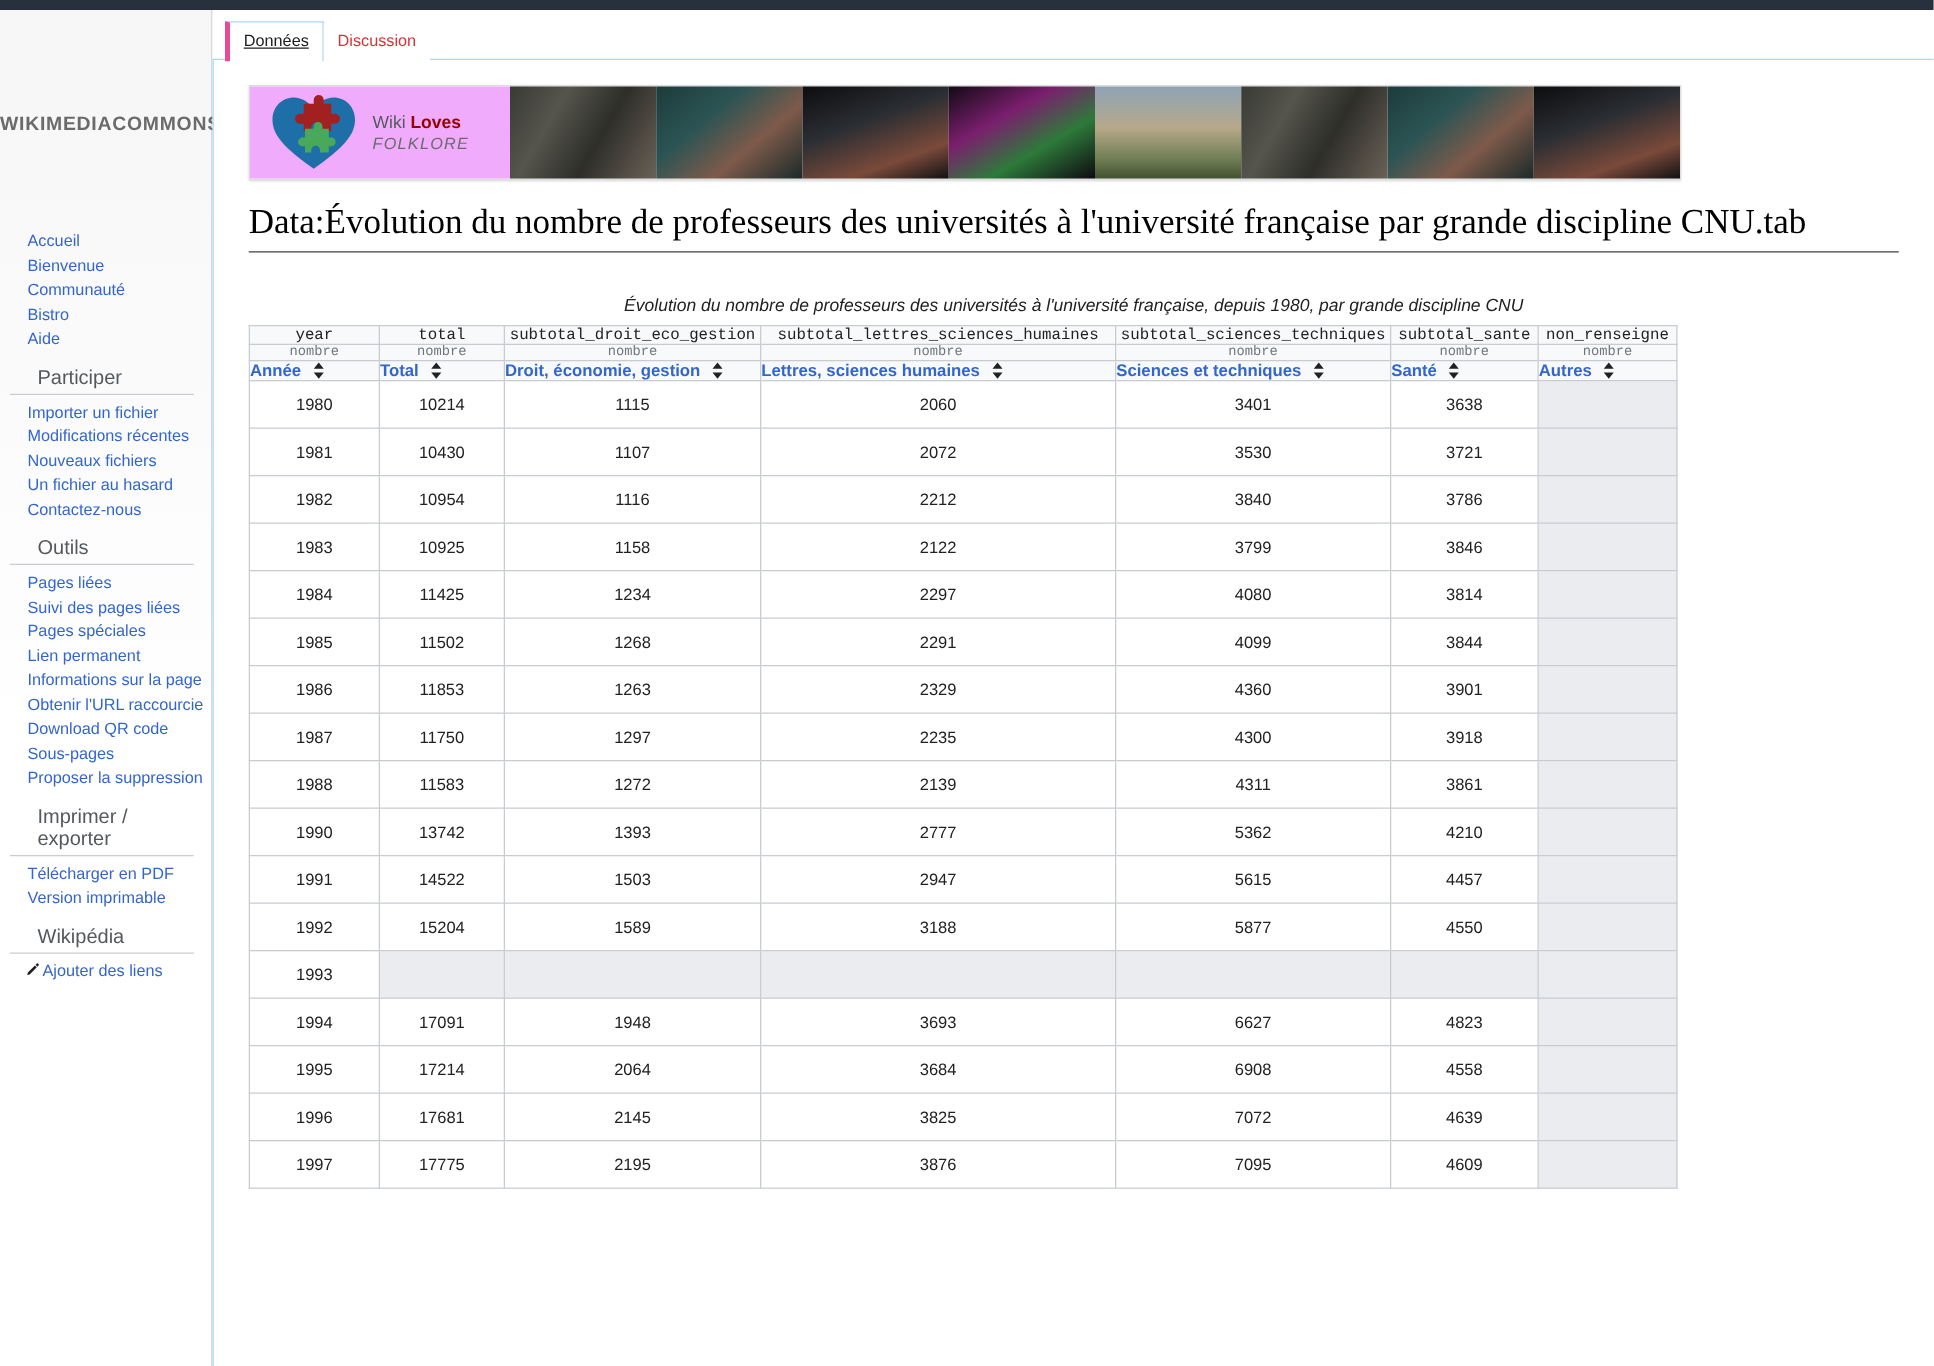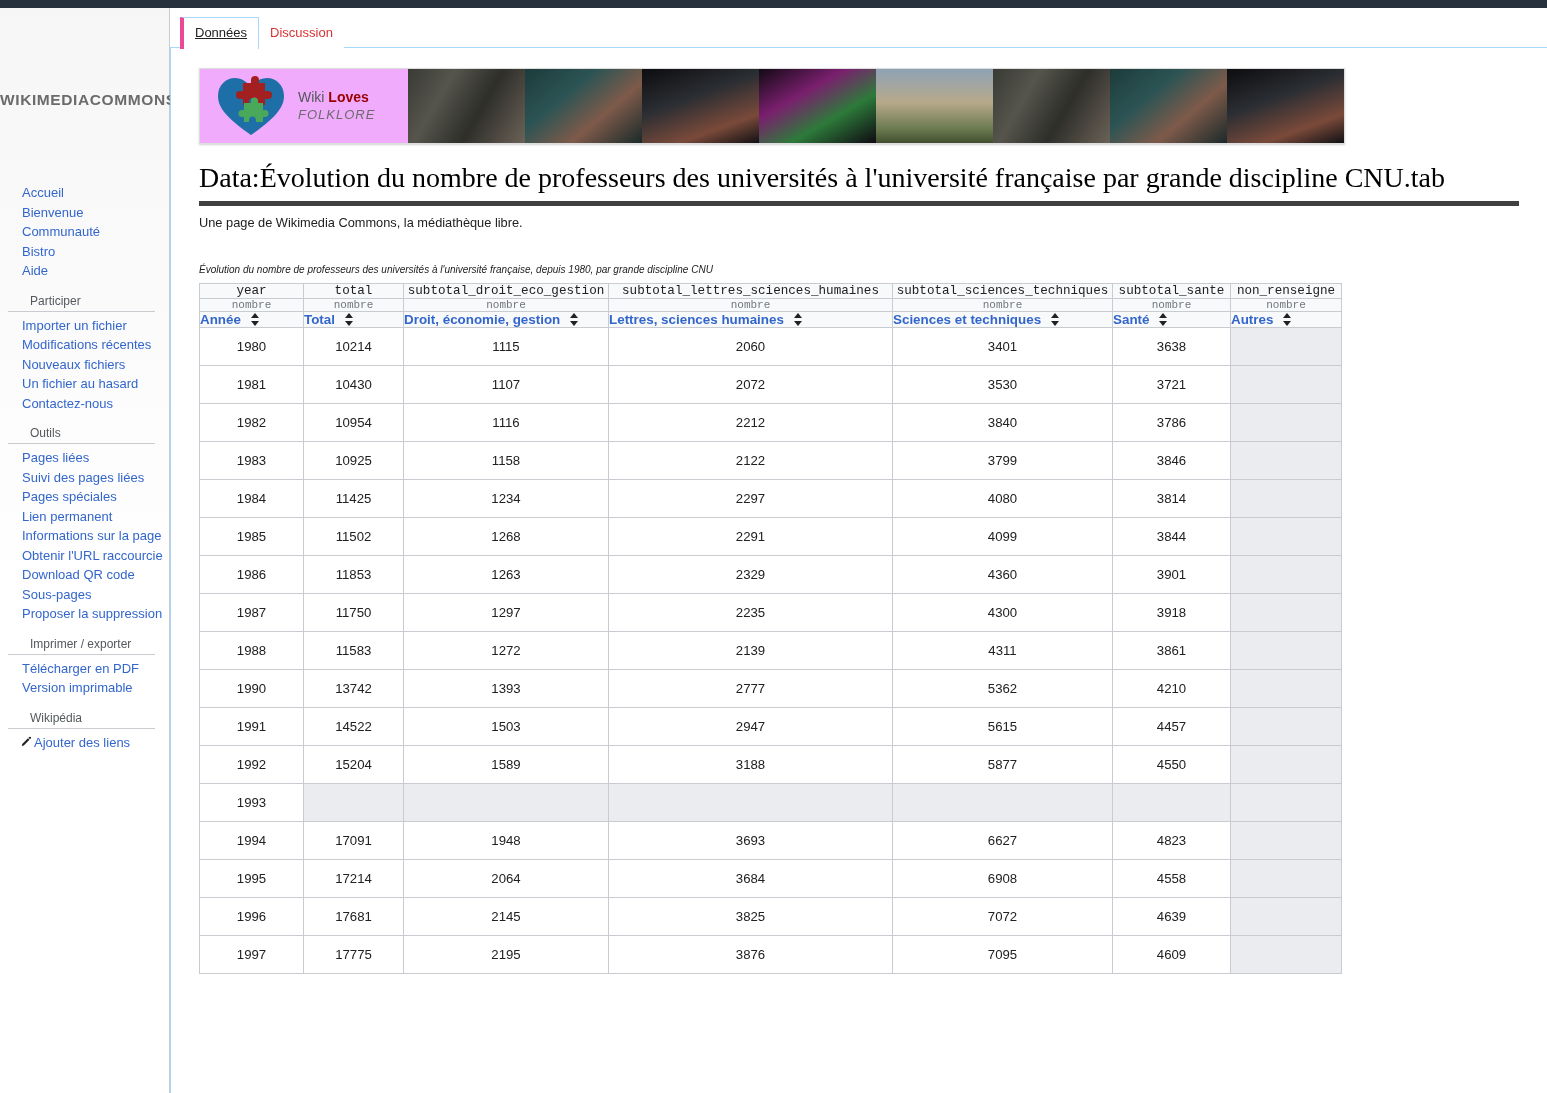--- a/index.html
+++ b/index.html
@@ -44,21 +44,21 @@
     font-weight: bold;
     color: #6b6b6b;
     font-size: 15.5px;
     letter-spacing: 0.6px;
     line-height: 17px;
     text-align: center;
   }
   .nav-block { padding: 0 0 0 0; margin-bottom: 9px; }
   .nav-heading {
     color: #54595d;
-    font-size: 12px;
+    font-size: 16px;
     padding: 4px 0 3px 22px;
     border-bottom: 1px solid #c8ccd1;
     margin: 0 14px 4px 8px;
     font-weight: normal;
   }
   ul.nav-list { list-style: none; margin: 0; padding: 0; }
   ul.nav-list li { margin: 0; padding: 0; }
   ul.nav-list li a {
     display: block;
     color: #3366cc;
@@ -166,33 +166,34 @@
   .bn-line2 { font-size: 13px; color: #6b6b6b; font-style: italic; letter-spacing: 1px; }
   .photo { flex: 1; min-width: 0; height: 100%; }
 
   h1#firstHeading {
     font-family: "Liberation Serif", serif;
     font-size: 28px;
     font-weight: normal;
     color: #000;
     margin: 16px 0 0 0;
     padding-bottom: 5px;
-    border-bottom: 5px solid #404040;
+    border-bottom: 1px solid #404040;
     line-height: 1.3;
   }
   #siteSub {
     font-size: 12.8px;
     color: #202122;
     margin: 9px 0 0 0;
   }
   #tabledesc {
-    font-size: 10px;
+    font-size: 14px;
     font-style: italic;
     color: #202122;
     margin: 34px 0 8px 0;
+    text-align: center;
   }
 
   
   table.jsonconfig {
     border-collapse: collapse;
     border-spacing: 0;
     background: #f8f9fa;
     width: 1142px;
     table-layout: fixed;
   }
@@ -432,21 +433,20 @@
           <div class="photo" style="background:linear-gradient(140deg,#1d3b3b 0%,#2c5454 35%,#7e5a4a 65%,#1a2a2a 100%);"></div>
           <div class="photo" style="background:linear-gradient(160deg,#0d0d0f 0%,#2b2e33 40%,#7a4a3a 75%,#111114 100%);"></div>
           <div class="photo" style="background:linear-gradient(150deg,#120a14 0%,#7a1f6e 35%,#2d7a3a 65%,#0f0a12 100%);"></div>
           <div class="photo" style="background:linear-gradient(180deg,#8fa3b5 0%,#b7a98a 45%,#6d7c52 80%,#43502f 100%);"></div>
           <div class="photo" style="background:linear-gradient(120deg,#3a3a36 0%,#55554c 30%,#2e2e2a 60%,#6b6257 100%);"></div>
           <div class="photo" style="background:linear-gradient(140deg,#1d3b3b 0%,#2c5454 35%,#7e5a4a 65%,#1a2a2a 100%);"></div>
           <div class="photo" style="background:linear-gradient(160deg,#0d0d0f 0%,#2b2e33 40%,#7a4a3a 75%,#111114 100%);"></div>
         </div>
 
         <h1 id="firstHeading">Data:Évolution du nombre de professeurs des universités à l'université française par grande discipline CNU.tab</h1>
-        <div id="siteSub">Une page de Wikimedia Commons, la médiathèque libre.</div>
 
         <div id="tabledesc">Évolution du nombre de professeurs des universités à l'université française, depuis 1980, par grande discipline CNU</div>
 
         <table class="jsonconfig">
           <colgroup>
             <col class="c-year">
               <col class="c-total">
               <col class="c-droit">
               <col class="c-lettres">
               <col class="c-sci">

